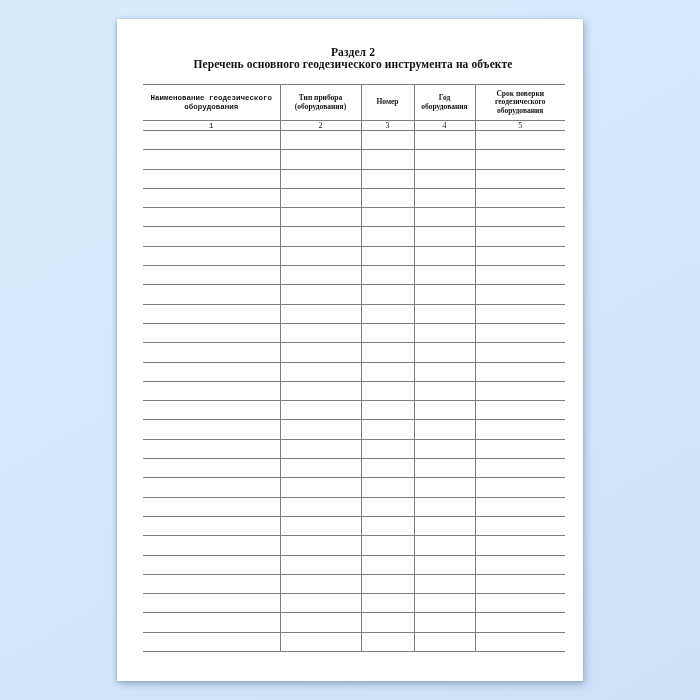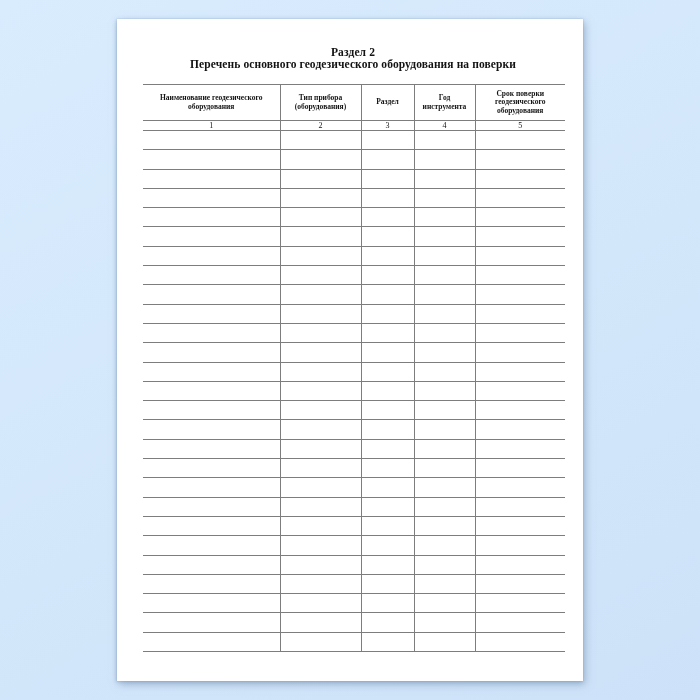--- a/index.html
+++ b/index.html
@@ -39,21 +39,21 @@
   }
   table.equip th, table.equip td {
     border-top: 1px solid #7d7d7d;
     border-bottom: 1px solid #7d7d7d;
     border-left: 1px solid #7d7d7d;
     border-right: 1px solid #7d7d7d;
     padding: 0;
     overflow: hidden;
   }
   
-  table.equip th:first-child, table.equip td:first-child { border-left: none; }
+  table.equip th:first-child, table.equip td:first-child { border-left: none; font-family: Liberation Mono, monospace; }
   table.equip th:last-child,  table.equip td:last-child  { border-right: none; text-align: center; }
   tr.head-row th {
     height: 33px;
     font-weight: bold;
     font-size: 7.5px;
     line-height: 8.6px;
     text-align: center;
     vertical-align: middle;
     padding: 1px 3px;
   }
@@ -68,37 +68,37 @@
   tbody.body-rows td { height: 18.3px; }
 </style>
 </head>
 <body>
 
 <div class="bg">
   <div class="page">
 
     <div class="title-block">
       <div>Раздел 2</div>
-      <div>Перечень основного геодезического оборудования на поверки</div>
+      <div>Перечень основного геодезического инструмента на объекте</div>
     </div>
 
     <table class="equip">
       <colgroup>
         <col style="width:137px">
         <col style="width:81px">
         <col style="width:53px">
         <col style="width:61px">
         <col style="width:90px">
       </colgroup>
       <thead>
         <tr class="head-row">
           <th>Наименование геодезического оборудования</th>
           <th>Тип прибора (оборудования)</th>
-          <th>Раздел</th>
-          <th>Год инструмента</th>
+          <th>Номер</th>
+          <th>Год оборудования</th>
           <th>Срок поверки геодезического оборудования</th>
         </tr>
         <tr class="num-row">
           <td>1</td>
           <td>2</td>
           <td>3</td>
           <td>4</td>
           <td>5</td>
         </tr>
       </thead>

